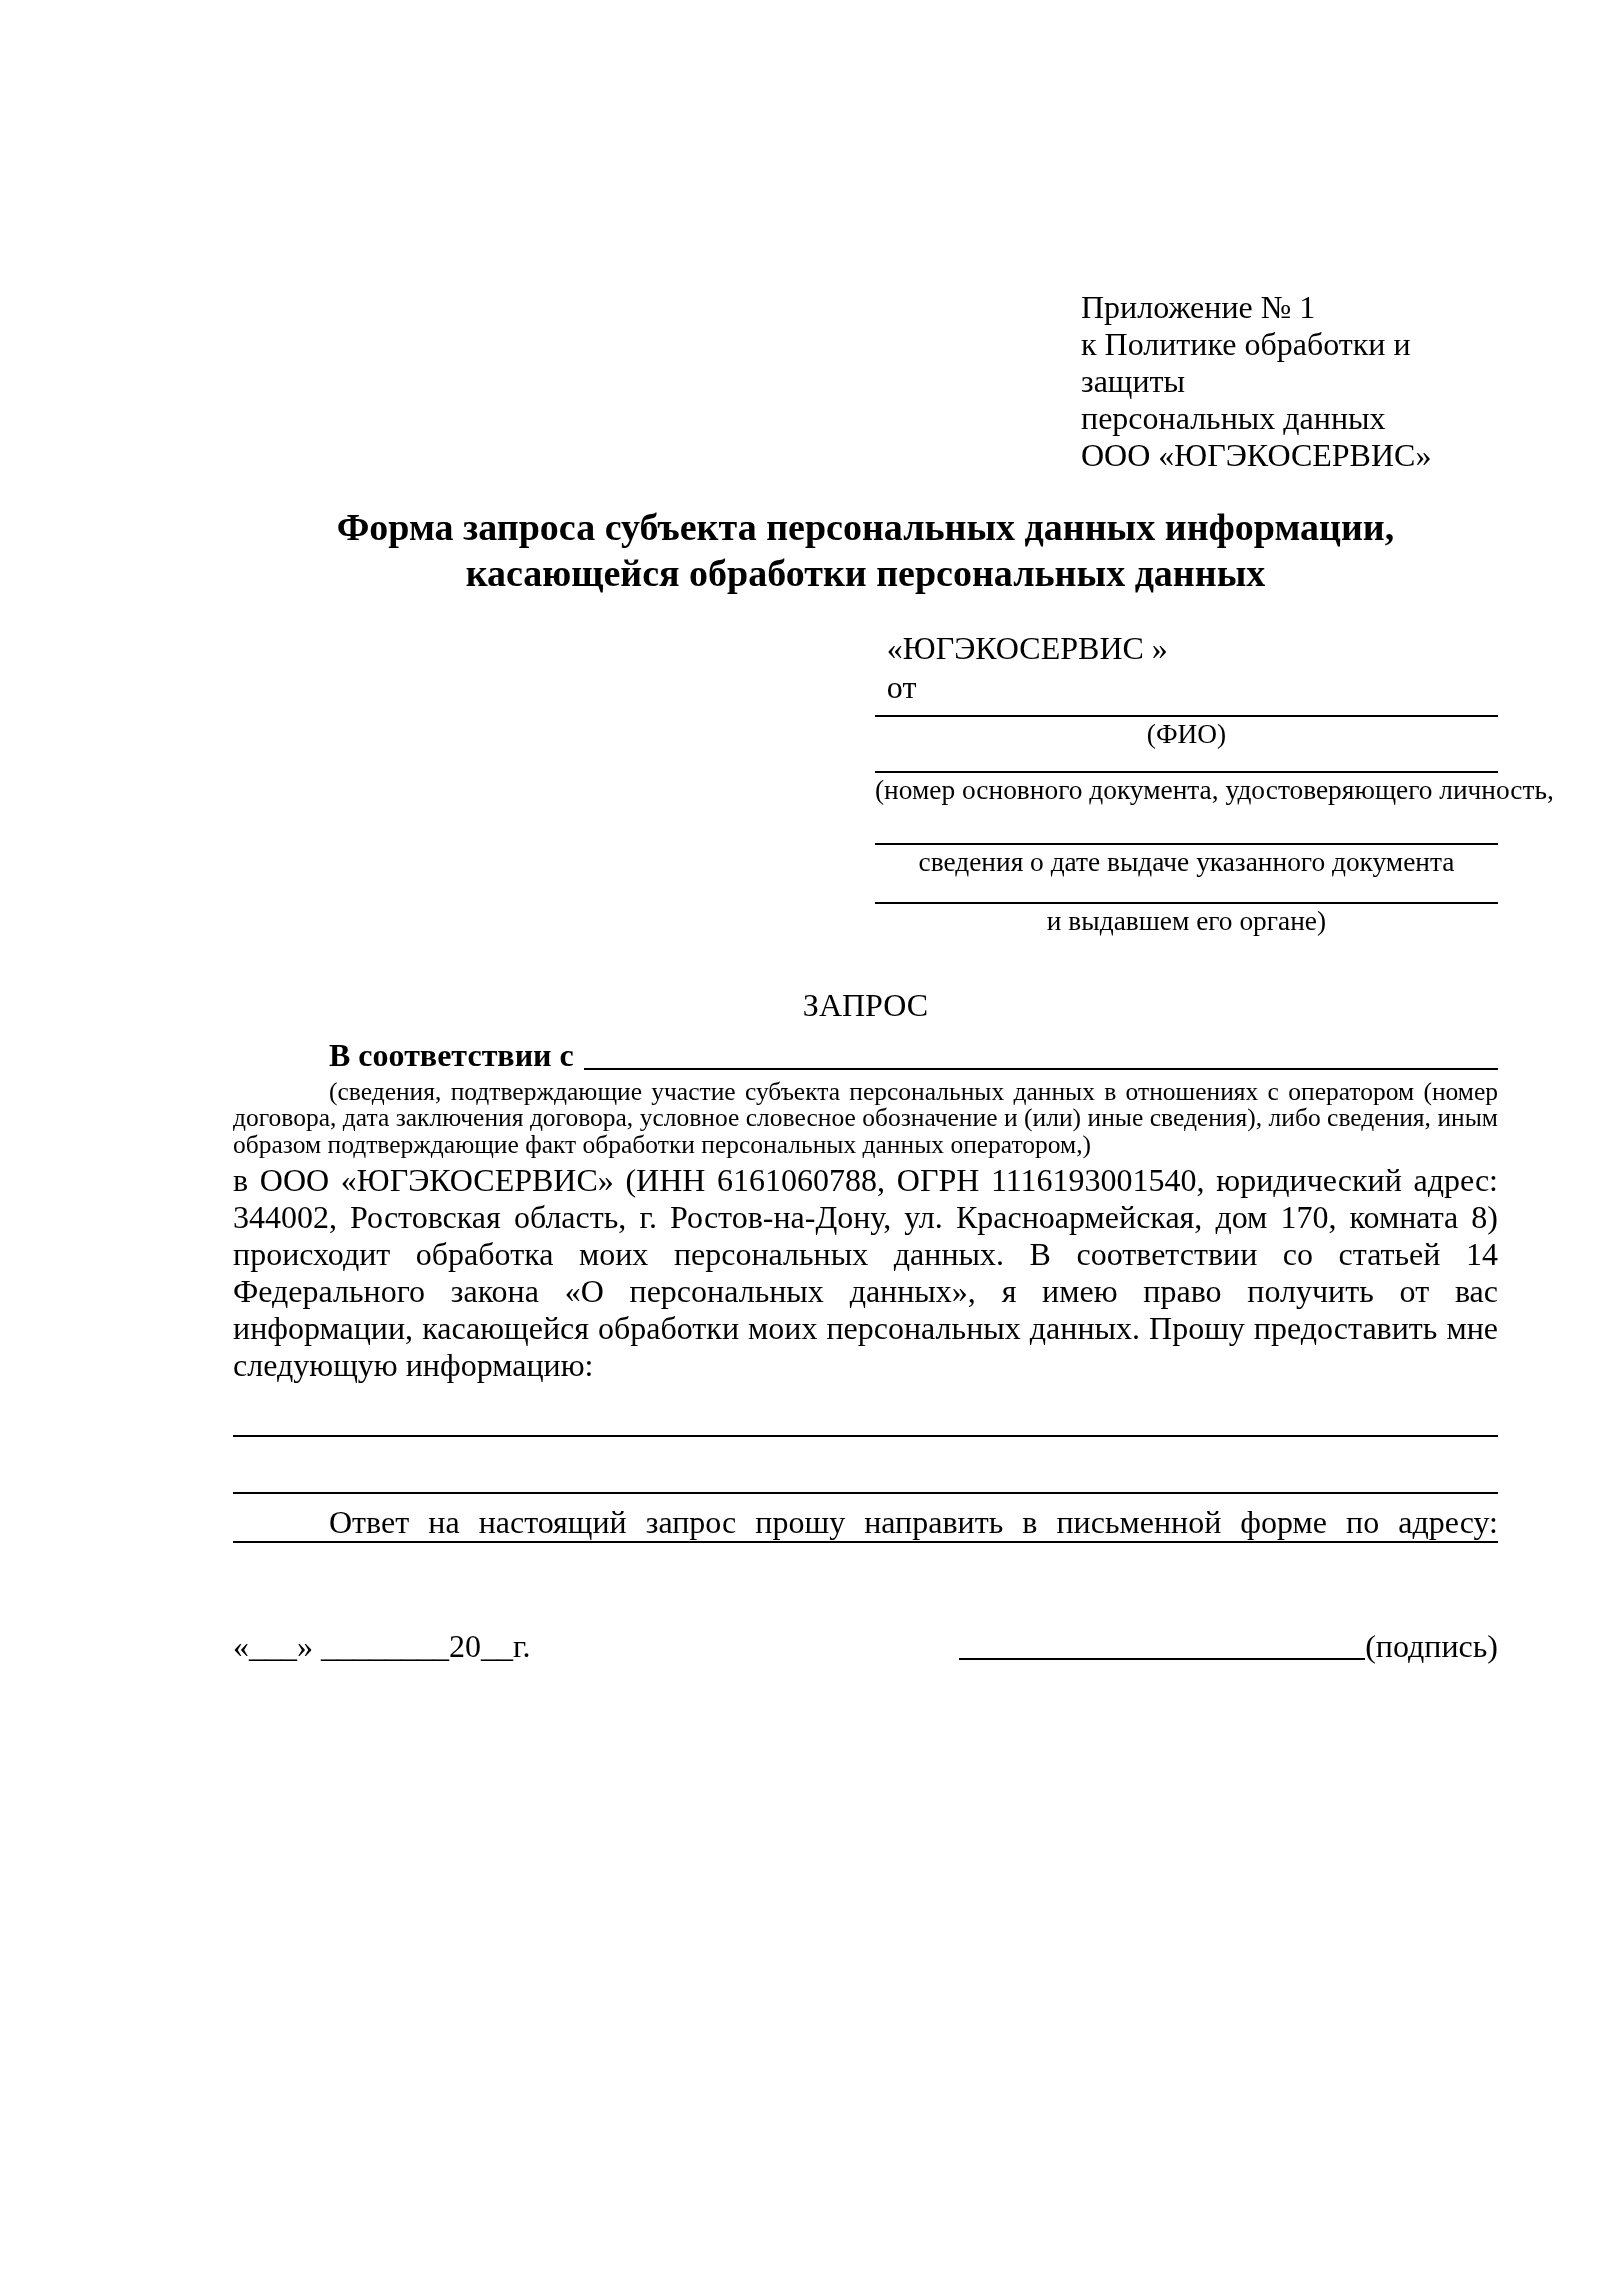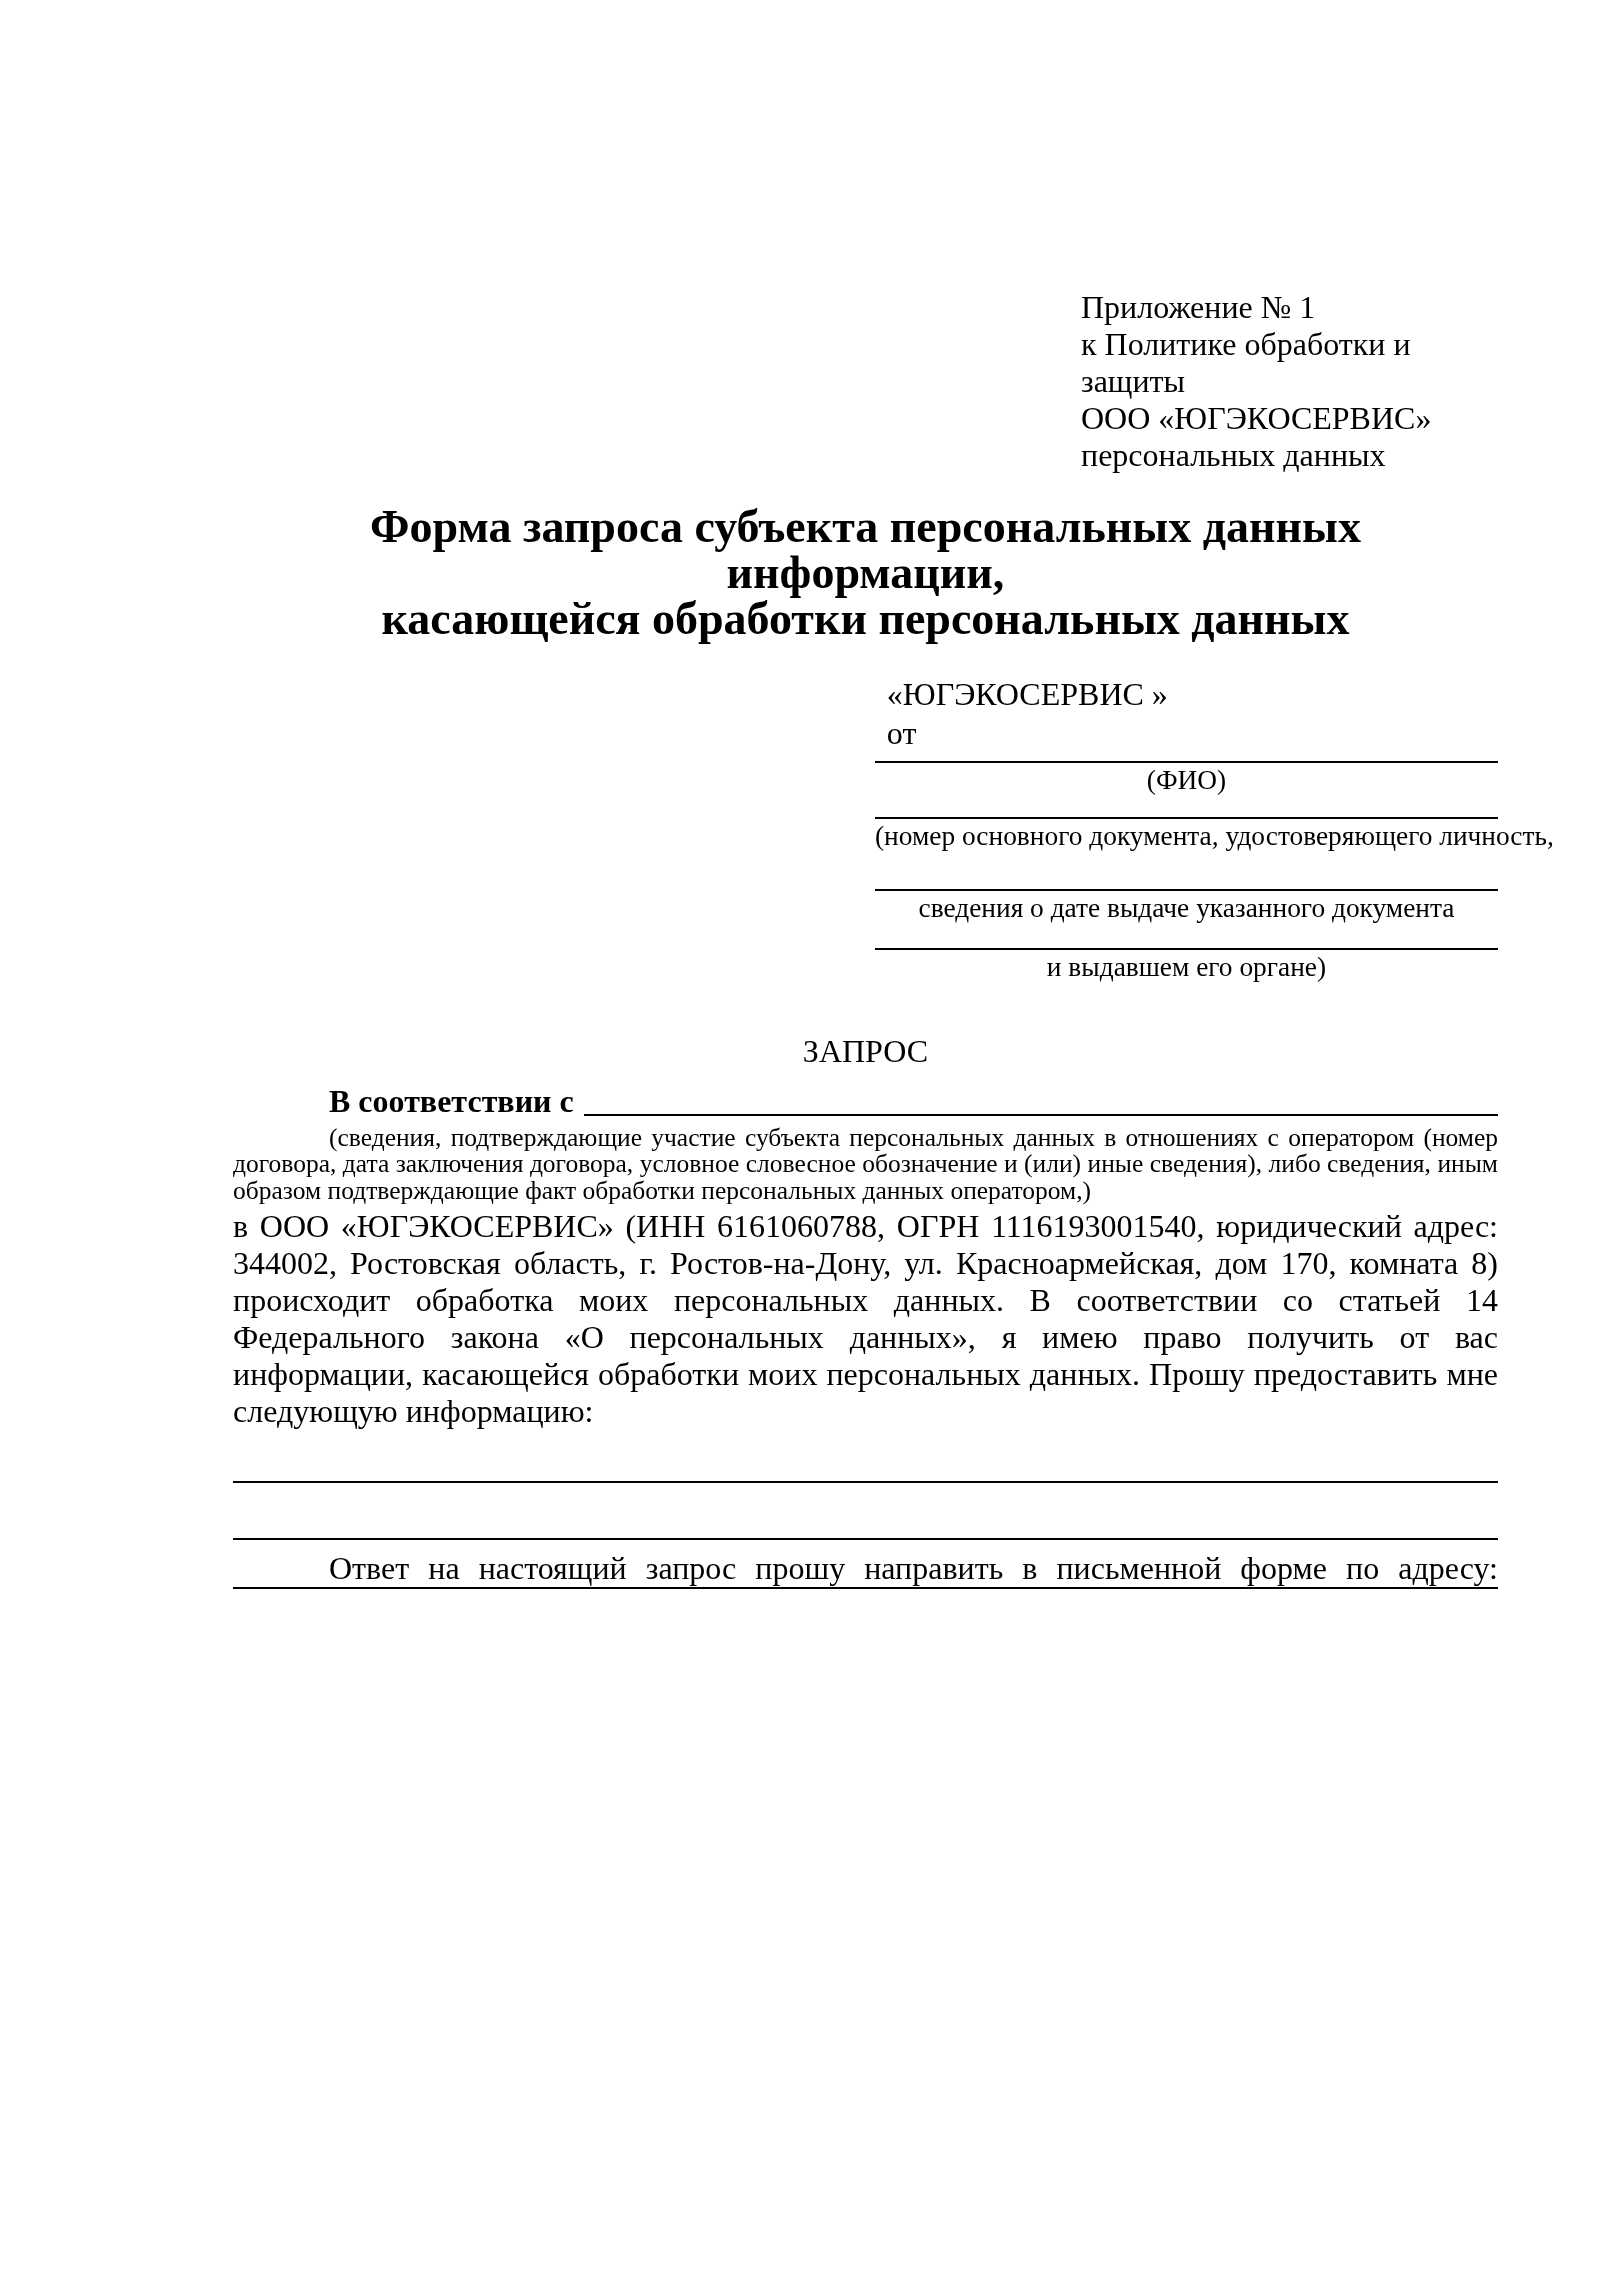--- a/index.html
+++ b/index.html
@@ -7,21 +7,21 @@
     position:relative;
     width:1621px;height:1677px;
     box-sizing:border-box;
     padding:289px 123px 0 233px;
     background:#ffffff;
     color:#000000;
     font-family:"Liberation Serif","DejaVu Serif",serif;
     overflow:hidden;
   }
   .appendix{margin-left:848px;font-size:32px;line-height:37px;}
-  .doc-title{margin-top:30px;font-size:46px;line-height:46px;font-weight:bold;text-align:center;}
+  .doc-title{margin-top:30px;font-size:38px;line-height:46px;font-weight:bold;text-align:center;}
   .addressee{margin-top:33px;margin-left:642px;width:623px;font-size:32px;line-height:39px;}
   .addressee .txt{padding-left:11.8px;}
   .fill{height:0;border-bottom:2.9px solid #000;}
   .addressee .fill-1{margin-top:7.8px;}
   .addressee .fill-2{margin-top:19.6px;}
   .addressee .fill-3{margin-top:35px;}
   .addressee .fill-4{margin-top:21.6px;}
   .cap{font-size:27.4px;line-height:35px;text-align:center;white-space:nowrap;}
   .zapros{margin-top:47px;font-size:32px;line-height:39px;text-align:center;}
   .according{margin-top:11px;display:flex;align-items:flex-end;font-size:32px;line-height:39px;padding-left:96px;font-weight:bold;}
@@ -42,22 +42,22 @@
   .sig .cap-sig{white-space:nowrap;}
 </style>
 </head>
 <body>
 
 <div class="page">
 
   <div class="appendix">
     <div>Приложение № 1</div>
     <div>к Политике обработки и защиты</div>
+    <div>персональных данных</div>
     <div>ООО «ЮГЭКОСЕРВИС»</div>
-    <div>персональных данных</div>
   </div>
 
   <div class="doc-title">
     <div>Форма запроса субъекта персональных данных информации,</div>
     <div>касающейся обработки персональных данных</div>
   </div>
 
   <div class="addressee">
     <div class="txt">«ЮГЭКОСЕРВИС »</div>
     <div class="txt">от</div>

